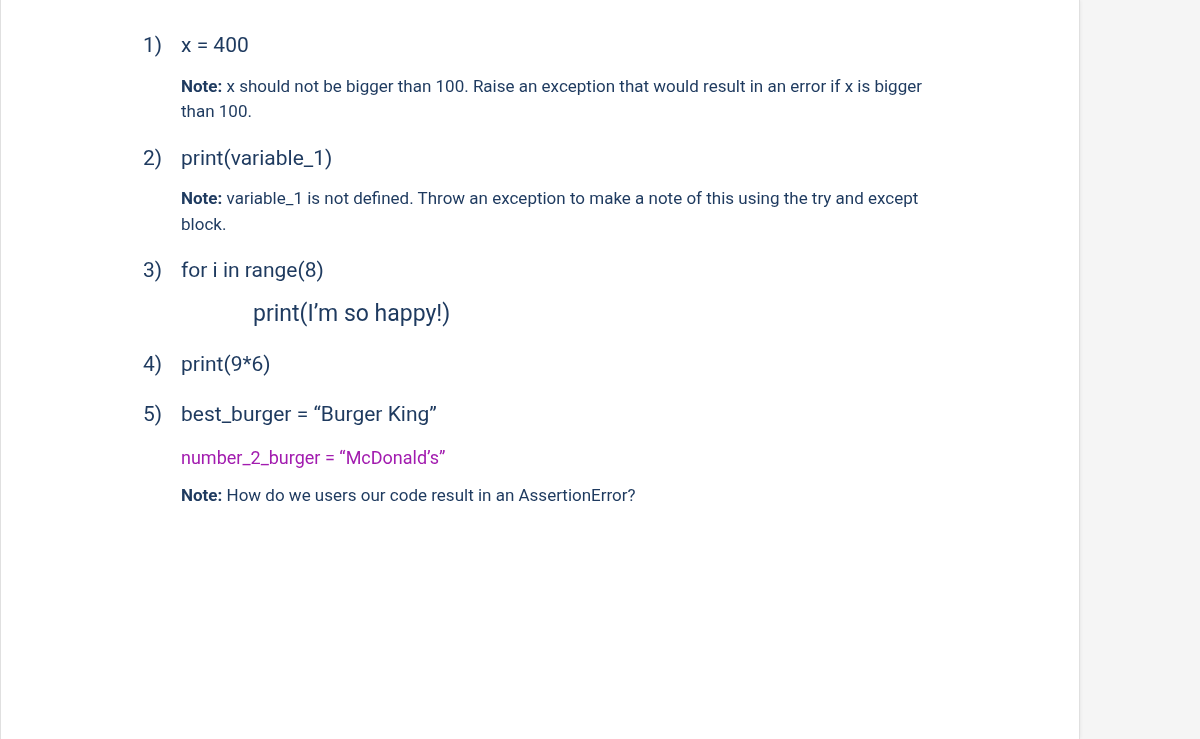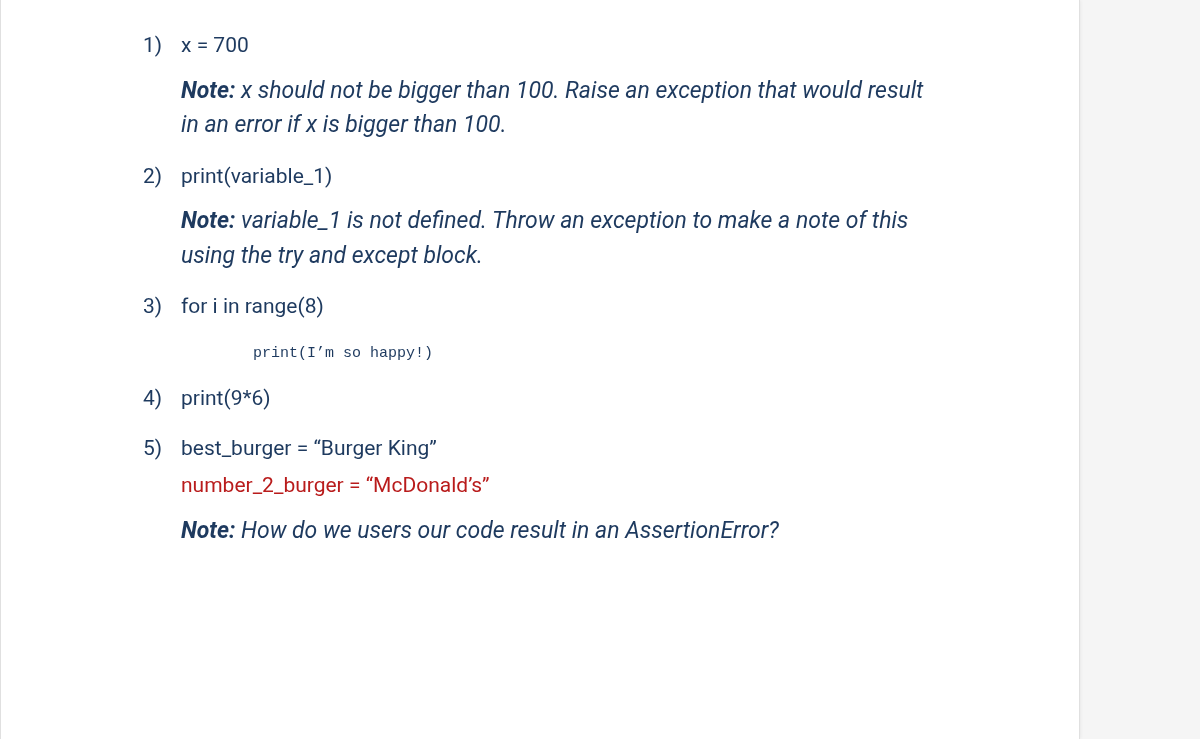--- a/index.html
+++ b/index.html
@@ -42,56 +42,54 @@
     .item-number {
       width: 38px;
       flex-shrink: 0;
       font-weight: 400;
     }
     .item-code {
       font-weight: 400;
     }
     .item-subline {
       padding-left: 38px;
-      font-size: 21px;
+      font-size: 18px;
       line-height: 1.5;
-      color: #b91c1c;
-      margin-top: 6px;
+      color: #a21caf;
+      margin-top: 14px;
     }
     .item-indented {
       padding-left: 110px;
-      font-size: 15px;
+      font-size: 23px;
       line-height: 1.5;
       color: #1e3a5f;
-      margin-top: 20px;
+      margin-top: 10px;
       margin-bottom: 4px;
-      font-family: Liberation Mono, monospace;
     }
     .note {
       padding-left: 38px;
-      font-size: 23px;
+      font-size: 17px;
       line-height: 1.5;
       color: #1e3a5f;
       margin-top: 12px;
-      font-style: italic;
     }
     .note-label {
       font-weight: 700;
     }
   </style>
 </head>
 <body>
 
 <div class="page-container">
   <div class="content">
 
     <div class="item">
       <div class="item-header">
         <span class="item-number">1)</span>
-        <span class="item-code">x = 700</span>
+        <span class="item-code">x = 400</span>
       </div>
       <div class="note">
         <span class="note-label">Note:</span><span> x should not be bigger than 100. Raise an exception that would result in an error if x is bigger than 100.</span>
       </div>
     </div>
 
     <div class="item">
       <div class="item-header">
         <span class="item-number">2)</span>
         <span class="item-code">print(variable_1)</span>

